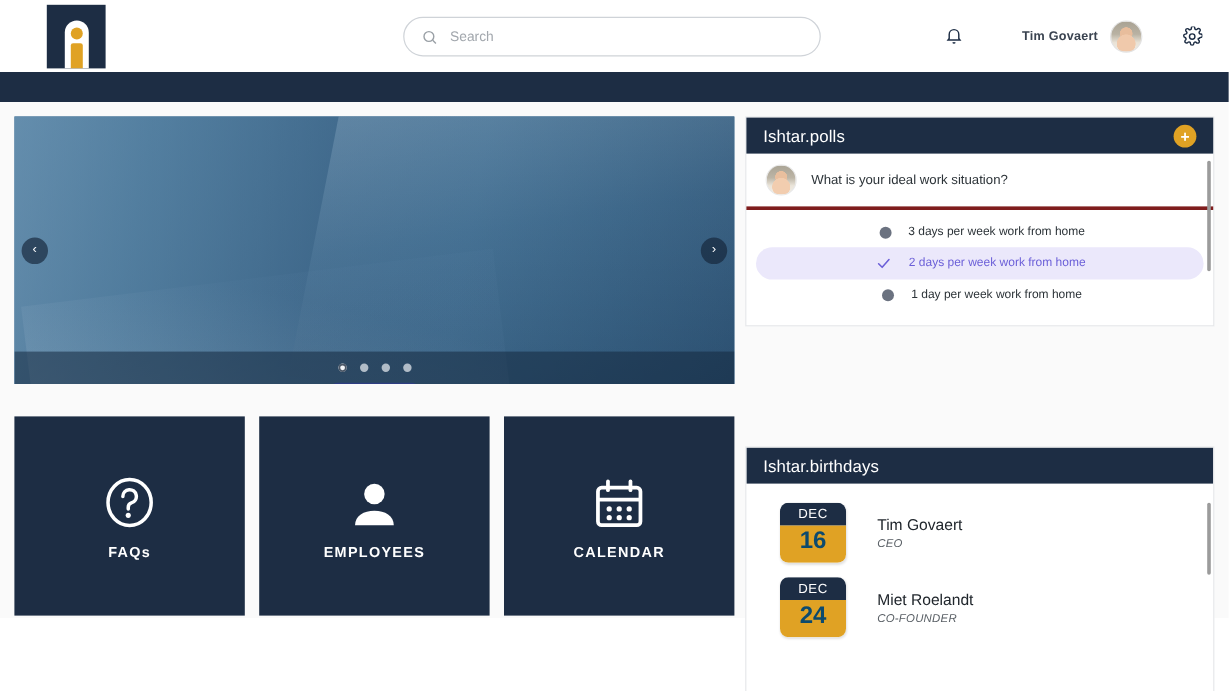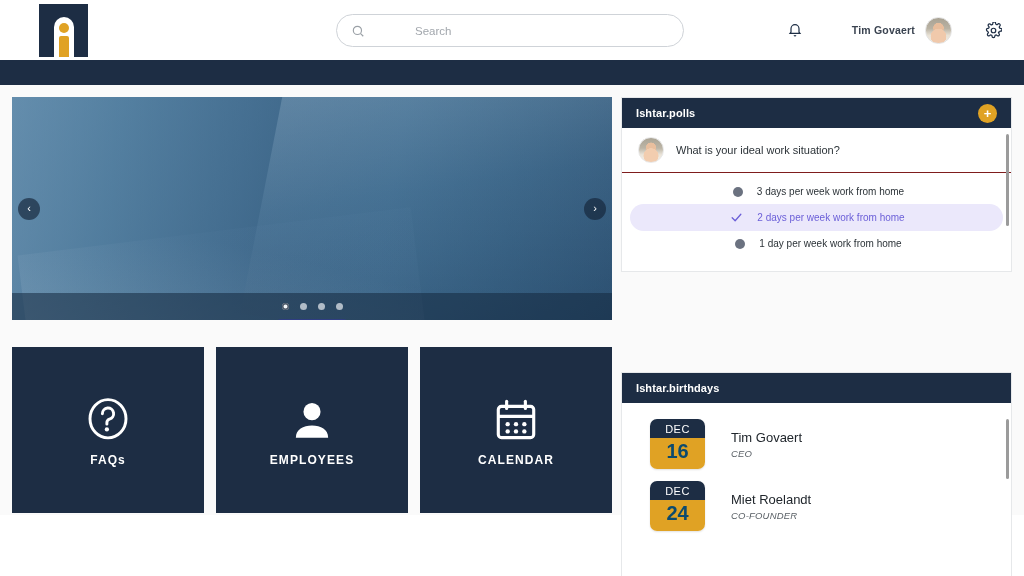--- a/index.html
+++ b/index.html
@@ -35,21 +35,20 @@
   .search-box {
     position:absolute; left:336px; top:14px; width:348px; height:33px;
     border:1px solid #cfd3d8; border-radius:17px; background:#fff;
     display:flex; align-items:center; padding:0 14px; gap:10px;
   }
   .search-icon { width:14px; height:14px; flex:none; color:#9aa0a6; }
   .search-input {
     border:none; outline:none; background:transparent;
     font-family:"Liberation Sans", sans-serif; font-size:11.5px; color:#5f6368;
     width:100%;
-    margin-left:40px;
   }
   .search-input::placeholder { color:#a2a7ad; }
 
   .header-right {
     position:absolute; right:16px; top:0; height:60px;
     display:flex; align-items:center; gap:0px;
   }
   .bell-btn { width:30px; height:30px; display:flex; align-items:center; justify-content:center; color:#1d2d44; margin-right:42px; }
   .user-name { font-size:10.5px; font-weight:bold; color:#3a4350; letter-spacing:.2px; margin-right:10px; }
   .avatar {
@@ -129,29 +128,29 @@
   }
   .card-icon { width:54px; height:54px; display:flex; align-items:center; justify-content:center; }
   .card-label { font-size:12px; font-weight:bold; letter-spacing:1.1px; }
 
   
   .panel { position:absolute; background:#fff; border:1px solid #e6e8ea; }
   .panel-head {
     background:#1d2d44; height:30px; display:flex; align-items:center;
     padding:0 14px; justify-content:space-between;
   }
-  .panel-title { color:#fff; font-size:11px; letter-spacing:.1px;font-weight:bold; }
+  .panel-title { color:#fff; font-size:14px; letter-spacing:.1px; }
   .add-btn {
     width:19px; height:19px; border-radius:50%; background:#e0a224; border:none;
     color:#fff; font-size:13px; line-height:1; cursor:pointer;
     display:flex; align-items:center; justify-content:center; font-weight:bold;
   }
 
   #polls-panel { left:621px; top:12px; width:391px; height:175px; }
-  .poll-q { display:flex; align-items:center; gap:12px; padding:9px 16px; border-bottom:1px solid #7f1d1d; }
+  .poll-q { display:flex; align-items:center; gap:12px; padding:9px 16px; border-bottom:3px solid #7f1d1d; }
   .poll-avatar {
     width:26px; height:26px; border-radius:50%; flex:none;
     background:
       radial-gradient(circle at 50% 74%, #f2cdaf 0 34%, rgba(242,205,175,0) 36%),
       radial-gradient(circle at 50% 40%, #e9bf9e 0 26%, rgba(233,191,158,0) 28%),
       linear-gradient(180deg,#aaa495 0%,#bcb5a6 42%,#ebe5da 70%,#f4eee5 100%);
     border:1px solid #e8e8e8;
   }
   .poll-q-text { font-size:11px; color:#2c3338; }
   .poll-opts { padding:6px 8px 4px 8px; }

